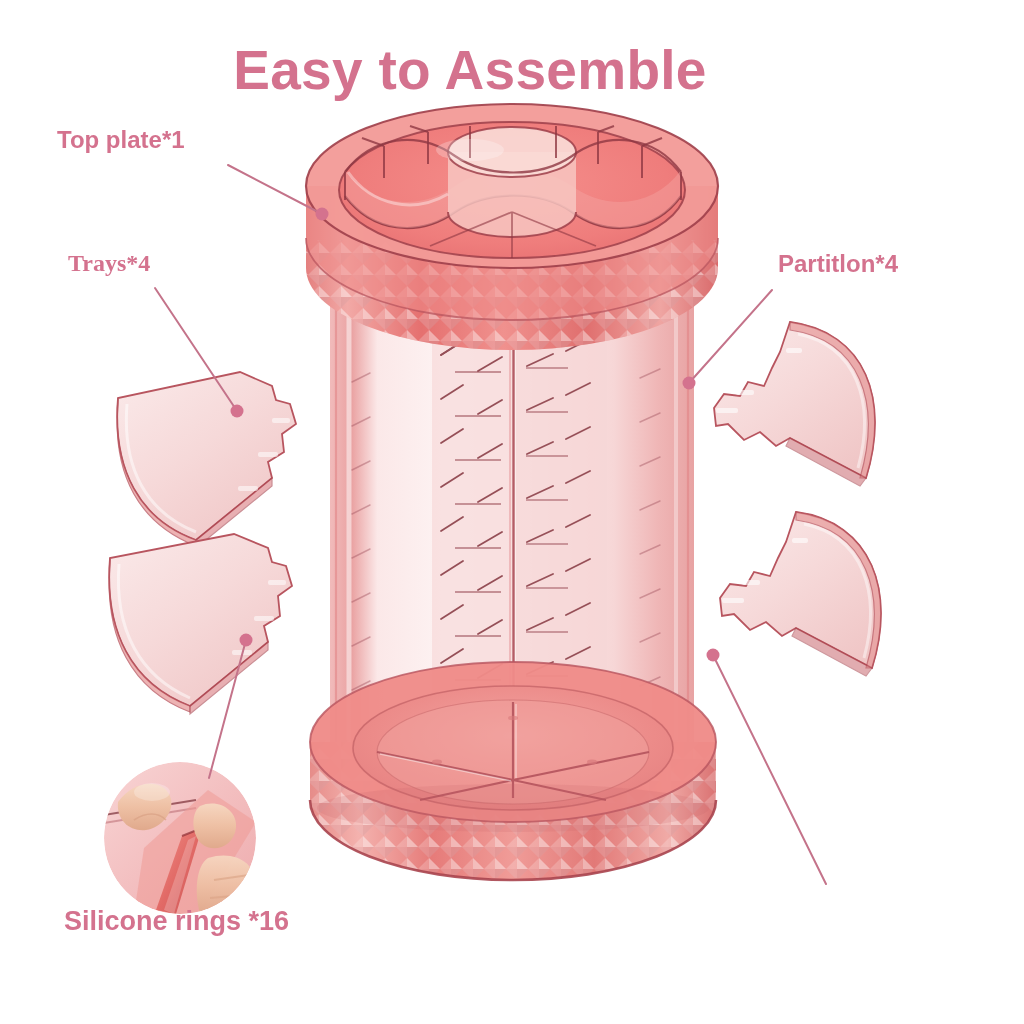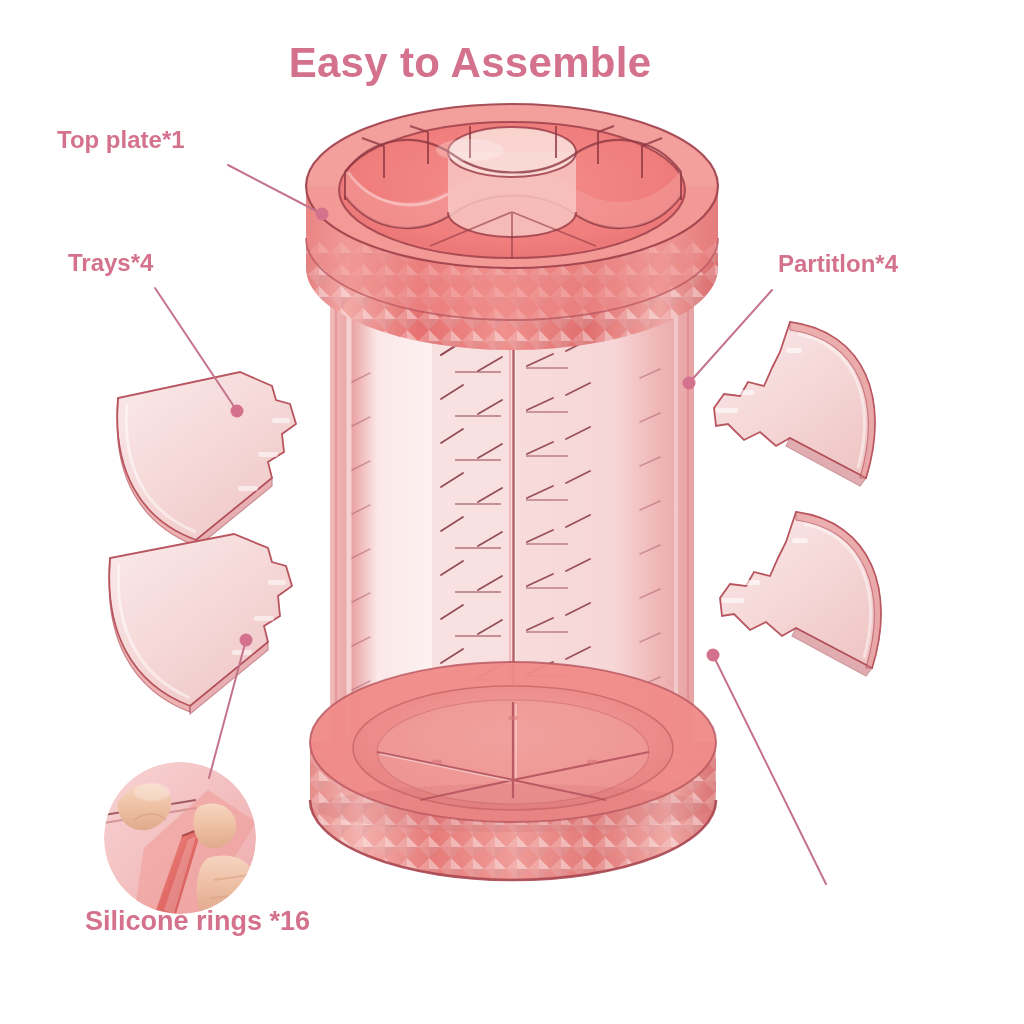--- a/index.html
+++ b/index.html
@@ -12,42 +12,42 @@
     position:relative;
   }
   #stage{
     position:relative;width:1024px;height:1024px;background:#fff;overflow:hidden;
   }
 
   
   #page-title{
     position:absolute;left:0;top:40px;width:940px;
     text-align:center;
-    font-size:42px;
+    font-size:55px;
     font-weight:bold;
     letter-spacing:0.3px;
     color:#d4728e;
     line-height:1.1;
     user-select:none;
   }
 
   
   .callout-label{
     position:absolute;
     font-size:24px;
     font-weight:bold;
     color:#d4728e;
     white-space:nowrap;
     line-height:1;
     user-select:none;
   }
   #label-top-plate   { left:57px;  top:128px; }
-  #label-trays       { left:68px;  top:251px; }
+  #label-trays       { left:68px;  top:251px;font-family:Liberation Serif, serif; }
   #label-partition   { left:778px; top:252px; }
-  #label-silicone    { left:85px;  top:908px; font-size:27px; }
+  #label-silicone    { left:64px;  top:908px; font-size:27px; }
   #label-base        { left:680px; top:900px; font-size:27px; }
 
   
   .leader{ position:absolute; left:0; top:0; width:1024px; height:1024px;
            pointer-events:none; }
 
   
   #silicone-inset{
     position:absolute;left:104px;top:762px;width:152px;height:152px;
     border-radius:50%;overflow:hidden;

